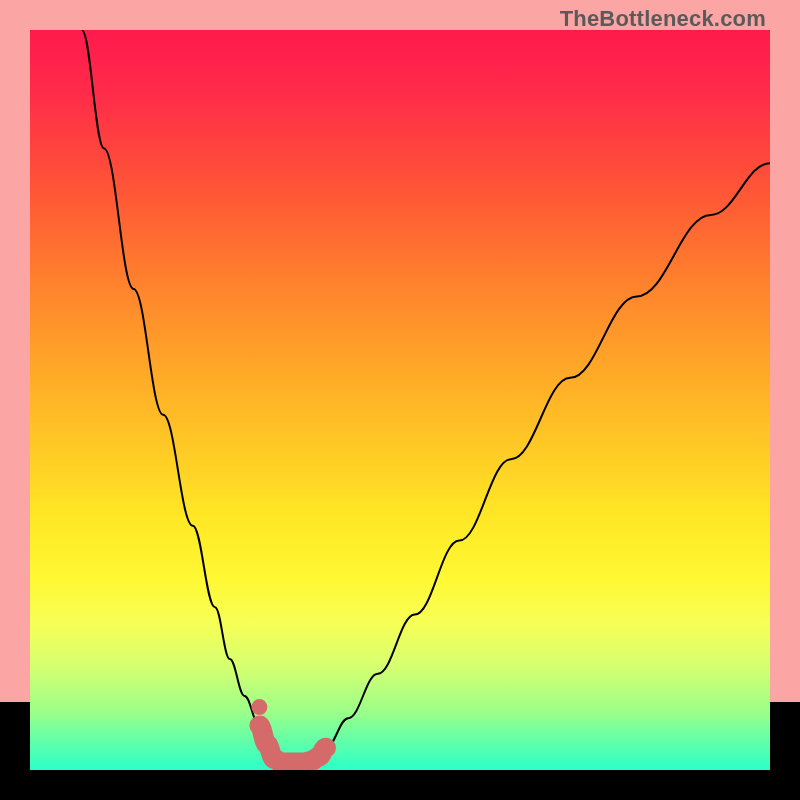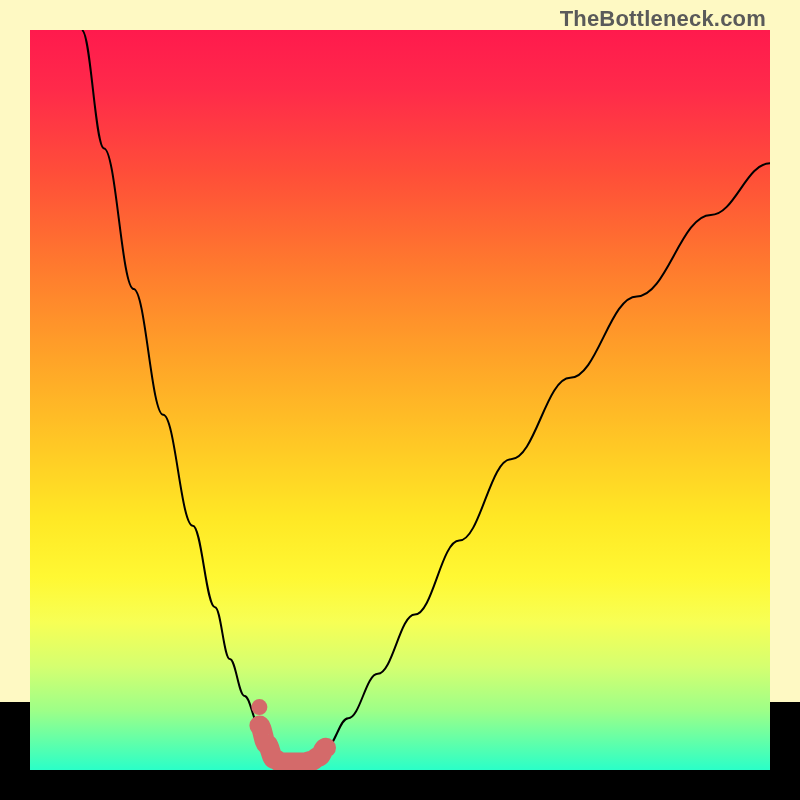--- a/index.html
+++ b/index.html
@@ -1,21 +1,21 @@
 <!DOCTYPE html>
 <html><head>
 <meta charset="utf-8">
 <style>
   * { margin: 0; padding: 0; box-sizing: border-box; }
   html, body { width: 800px; height: 800px; overflow: hidden; background: #000; }
   .container {
     position: relative;
     width: 800px;
     height: 702px;
-    background: #fef9c3;
+    background: #fca5a5;
     text-align: right;
   }
   .plot-area {
     position: absolute;
     left: 30px;
     top: 30px;
     width: 740px;
     height: 740px;
     background: linear-gradient(to bottom,
       #ff1a4d 0%,

